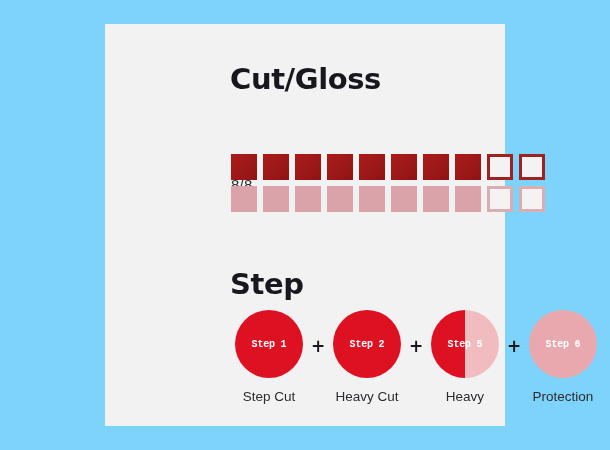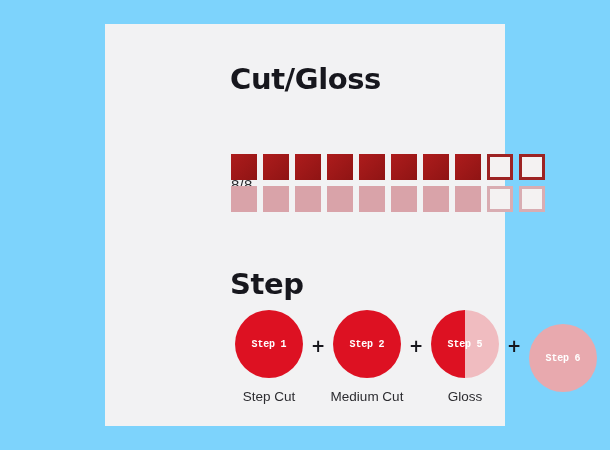--- a/index.html
+++ b/index.html
@@ -188,31 +188,32 @@
           <div class="circle full-red">
             <span class="clabel">Step 1</span>
           </div>
           <div class="step-caption">Step Cut</div>
         </div>
         <div class="plus">+</div>
         <div class="step-cell">
           <div class="circle full-red">
             <span class="clabel">Step 2</span>
           </div>
-          <div class="step-caption">Medium Cut</div>
+          <div class="step-caption">Heavy Cut</div>
         </div>
         <div class="plus">+</div>
         <div class="step-cell">
           <div class="circle half-split">
             <span class="clabel">Step 5</span>
           </div>
-          <div class="step-caption">Gloss</div>
+          <div class="step-caption">Heavy</div>
         </div>
         <div class="plus">+</div>
         <div class="step-cell">
           <div class="circle full-pink">
             <span class="clabel">Step 6</span>
           </div>
+          <div class="step-caption">Protection</div>
         </div>
       </div>
 
   </div>
 </div>
 
 </body></html>

